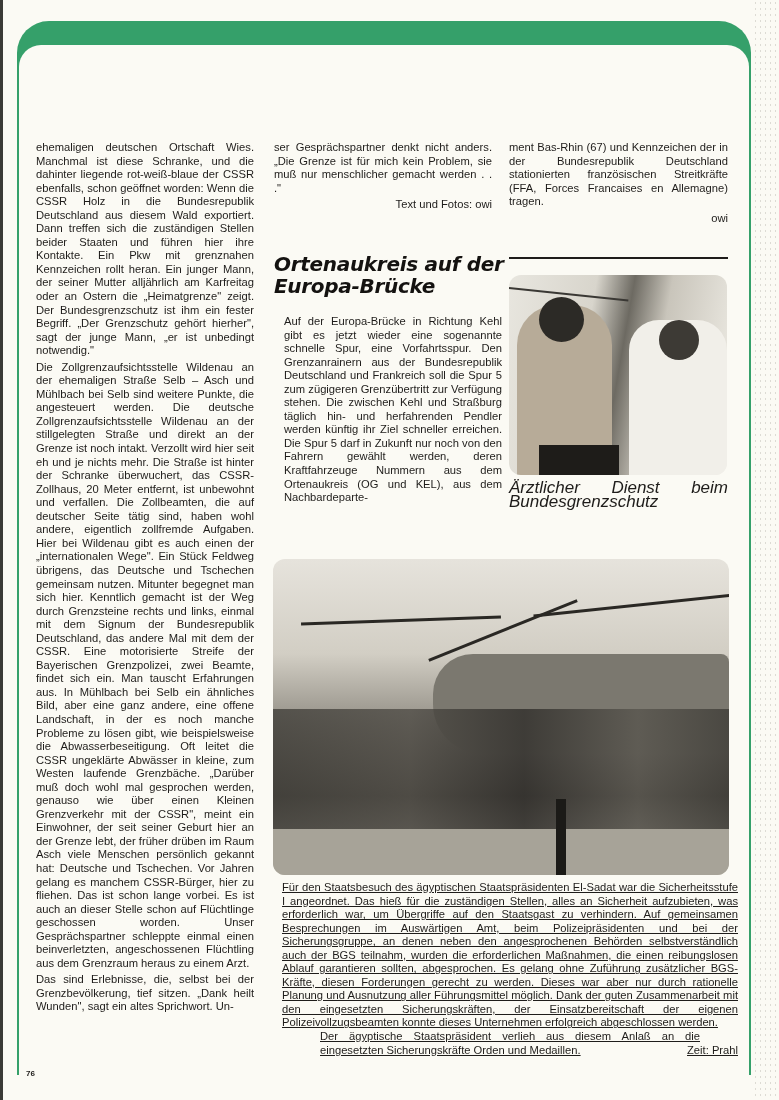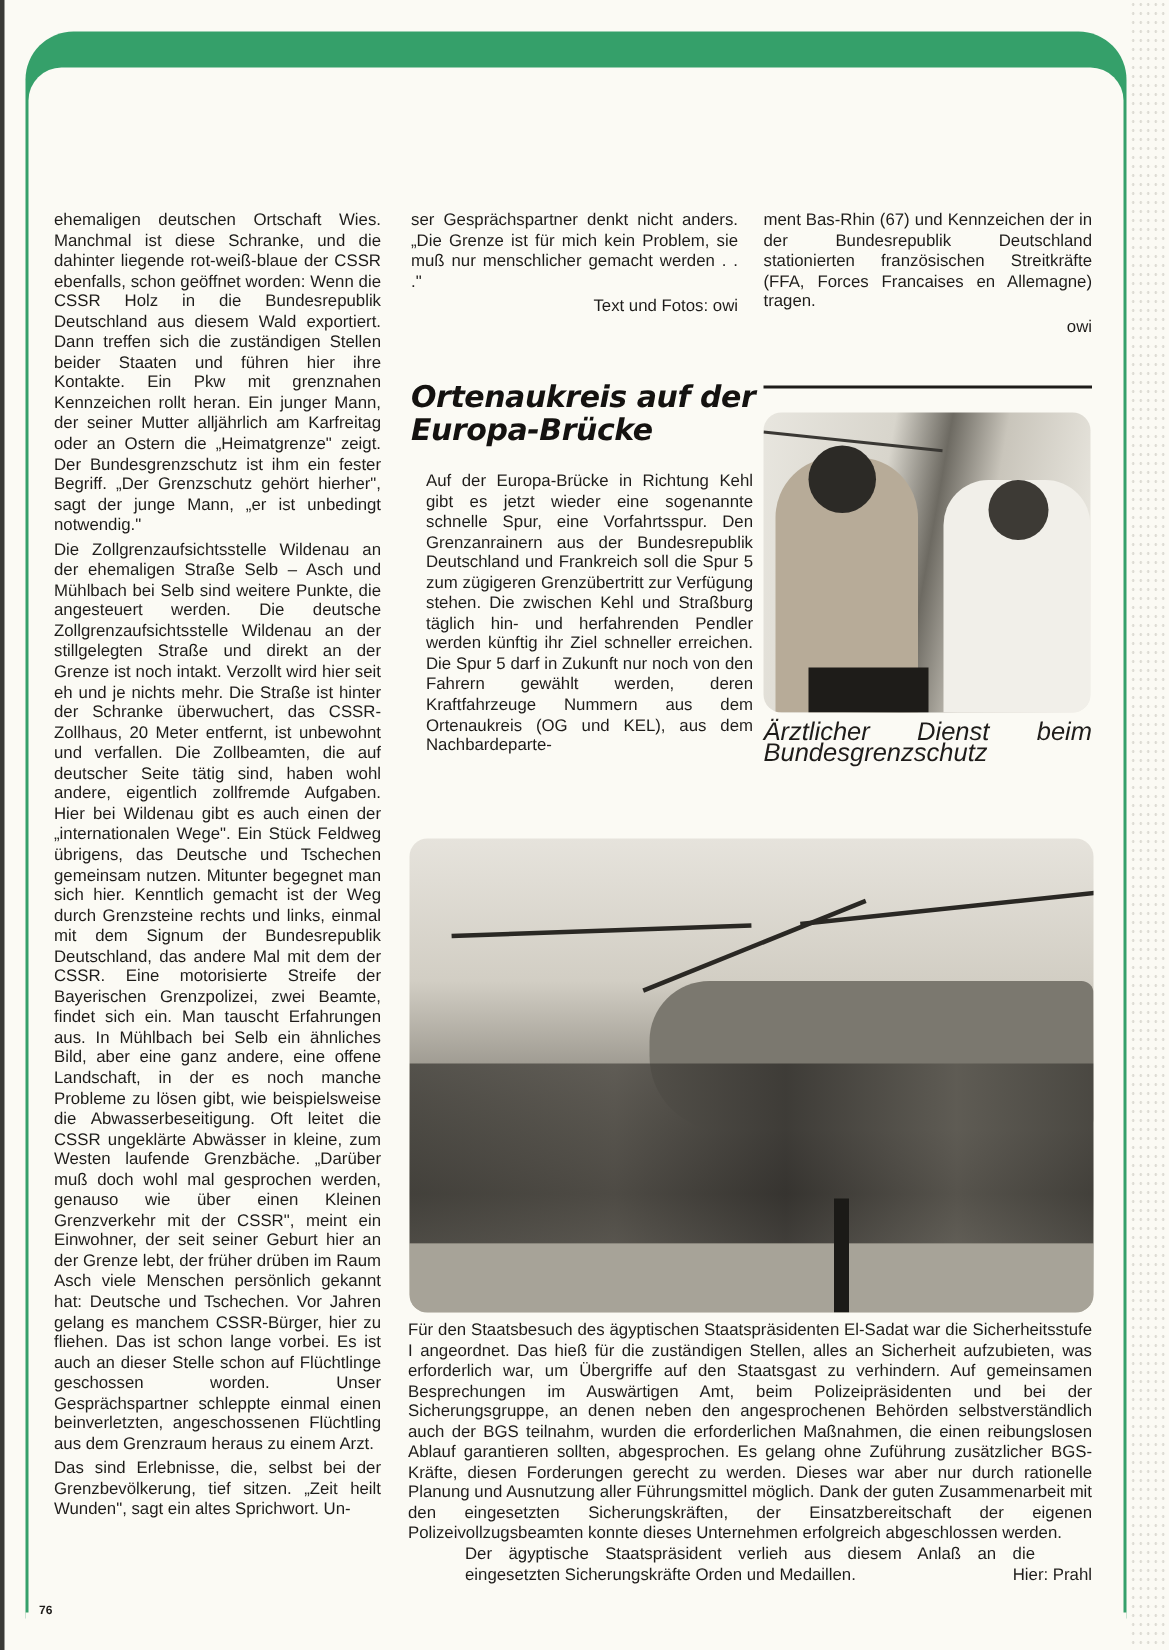--- a/index.html
+++ b/index.html
@@ -49,42 +49,42 @@
   .photo-doctor { left: 509px; top: 275px; width: 218px; height: 200px;
     background: linear-gradient(100deg,#e8e6df 0%,#d8d5cc 35%,#6d6a62 50%,#c9c5bb 65%,#f1efe8 100%); }
   .photo-heli { left: 273px; top: 559px; width: 456px; height: 316px;
     background: linear-gradient(180deg,#e6e3dc 0%,#d2cec4 30%,#8b877e 55%,#5a5750 75%,#bdb9ae 100%); }
   .photo .shape { position: absolute; }
   .caption-doctor {
     position: absolute; left: 509px; top: 481px; width: 219px;
     font-size: 17px; line-height: 13.5px; font-style: italic; text-align: justify;
   }
   .caption-heli {
-    position: absolute; left: 272px; top: 881px; width: 456px;
-    font-size: 11.2px; line-height: 13.55px; text-align: justify;
+    position: absolute; left: 282px; top: 881px; width: 456px;
+    font-size: 11.2px; line-height: 13.55px; text-align: justify; text-decoration: underline;
   }
   .caption-heli p { margin: 0; }
   .caption-heli .last { display: flex; justify-content: center; }
   .page-num { position: absolute; left: 26px; top: 1069px; font-size: 8px; font-weight: bold; }
 </style>
 </head>
 <body>
 
 <div class="left-edge"></div>
 <div class="right-speckle"></div>
 
 <div class="frame">
   <div class="frame-inner"></div>
   <div class="frame-bottom-cover"></div>
 </div>
 
 <div class="col col-1">
   <p>ehemaligen deutschen Ortschaft Wies. Manchmal ist diese Schranke, und die dahinter liegende rot-weiß-blaue der CSSR ebenfalls, schon geöffnet worden: Wenn die CSSR Holz in die Bundesrepublik Deutschland aus diesem Wald exportiert. Dann treffen sich die zuständigen Stellen beider Staaten und führen hier ihre Kontakte. Ein Pkw mit grenznahen Kennzeichen rollt heran. Ein junger Mann, der seiner Mutter alljährlich am Karfreitag oder an Ostern die „Heimatgrenze" zeigt. Der Bundesgrenzschutz ist ihm ein fester Begriff. „Der Grenzschutz gehört hierher", sagt der junge Mann, „er ist unbedingt notwendig."</p>
   <p>Die Zollgrenzaufsichtsstelle Wildenau an der ehemaligen Straße Selb – Asch und Mühlbach bei Selb sind weitere Punkte, die angesteuert werden. Die deutsche Zollgrenzaufsichtsstelle Wildenau an der stillgelegten Straße und direkt an der Grenze ist noch intakt. Verzollt wird hier seit eh und je nichts mehr. Die Straße ist hinter der Schranke überwuchert, das CSSR-Zollhaus, 20 Meter entfernt, ist unbewohnt und verfallen. Die Zollbeamten, die auf deutscher Seite tätig sind, haben wohl andere, eigentlich zollfremde Aufgaben. Hier bei Wildenau gibt es auch einen der „internationalen Wege". Ein Stück Feldweg übrigens, das Deutsche und Tschechen gemeinsam nutzen. Mitunter begegnet man sich hier. Kenntlich gemacht ist der Weg durch Grenzsteine rechts und links, einmal mit dem Signum der Bundesrepublik Deutschland, das andere Mal mit dem der CSSR. Eine motorisierte Streife der Bayerischen Grenzpolizei, zwei Beamte, findet sich ein. Man tauscht Erfahrungen aus. In Mühlbach bei Selb ein ähnliches Bild, aber eine ganz andere, eine offene Landschaft, in der es noch manche Probleme zu lösen gibt, wie beispielsweise die Abwasserbeseitigung. Oft leitet die CSSR ungeklärte Abwässer in kleine, zum Westen laufende Grenzbäche. „Darüber muß doch wohl mal gesprochen werden, genauso wie über einen Kleinen Grenzverkehr mit der CSSR", meint ein Einwohner, der seit seiner Geburt hier an der Grenze lebt, der früher drüben im Raum Asch viele Menschen persönlich gekannt hat: Deutsche und Tschechen. Vor Jahren gelang es manchem CSSR-Bürger, hier zu fliehen. Das ist schon lange vorbei. Es ist auch an dieser Stelle schon auf Flüchtlinge geschossen worden. Unser Gesprächspartner schleppte einmal einen beinverletzten, angeschossenen Flüchtling aus dem Grenzraum heraus zu einem Arzt.</p>
-  <p>Das sind Erlebnisse, die, selbst bei der Grenzbevölkerung, tief sitzen. „Zeit heilt Wunden", sagt ein altes Sprichwort. Un-</p>
+  <p>Das sind Erlebnisse, die, selbst bei der Grenzbevölkerung, tief sitzen. „Dank heilt Wunden", sagt ein altes Sprichwort. Un-</p>
 </div>
 
 <div class="col col-2">
   <p>ser Gesprächspartner denkt nicht anders. „Die Grenze ist für mich kein Problem, sie muß nur menschlicher gemacht werden . . ."</p>
   <p class="credit">Text und Fotos: owi</p>
 </div>
 
 <div class="headline">Ortenaukreis auf der Europa-Brücke</div>
 
 <div class="col col-2b">
@@ -116,16 +116,16 @@
   <div class="shape" style="left:0;top:150px;width:456px;height:120px;background:linear-gradient(90deg,#3b3934,#4a4741 30%,#2a2825 55%,#55524b 80%,#3a3833);opacity:0.75;"></div>
   <div class="shape" style="left:0;top:270px;width:456px;height:46px;background:#a7a398;"></div>
   <div class="shape" style="left:283px;top:240px;width:10px;height:76px;background:#1b1a17;"></div>
 </div>
 
 <div class="caption-heli">
   <p>Für den Staatsbesuch des ägyptischen Staatspräsidenten El-Sadat war die Sicherheitsstufe I angeordnet. Das hieß für die zuständigen Stellen, alles an Sicherheit aufzubieten, was erforderlich war, um Übergriffe auf den Staatsgast zu verhindern. Auf gemeinsamen Besprechungen im Auswärtigen Amt, beim Polizeipräsidenten und bei der Sicherungsgruppe, an denen neben den angesprochenen Behörden selbstverständlich auch der BGS teilnahm, wurden die erforderlichen Maßnahmen, die einen reibungslosen Ablauf garantieren sollten, abgesprochen. Es gelang ohne Zuführung zusätzlicher BGS-Kräfte, diesen Forderungen gerecht zu werden. Dieses war aber nur durch rationelle Planung und Ausnutzung aller Führungsmittel möglich. Dank der guten Zusammenarbeit mit den eingesetzten Sicherungskräften, der Einsatzbereitschaft der eigenen Polizeivollzugsbeamten konnte dieses Unternehmen erfolgreich abgeschlossen werden.</p>
   <div class="last">
     <p style="max-width:380px;">Der ägyptische Staatspräsident verlieh aus diesem Anlaß an die eingesetzten Sicherungskräfte Orden und Medaillen.</p>
   </div>
-  <p class="credit" style="text-align:right;margin-top:-13.5px;">Hier: Prahl</p>
+  <p class="credit" style="text-align:right;margin-top:-13.5px;">Zeit: Prahl</p>
 </div>
 
 <div class="page-num">76</div>
 
 </body></html>

